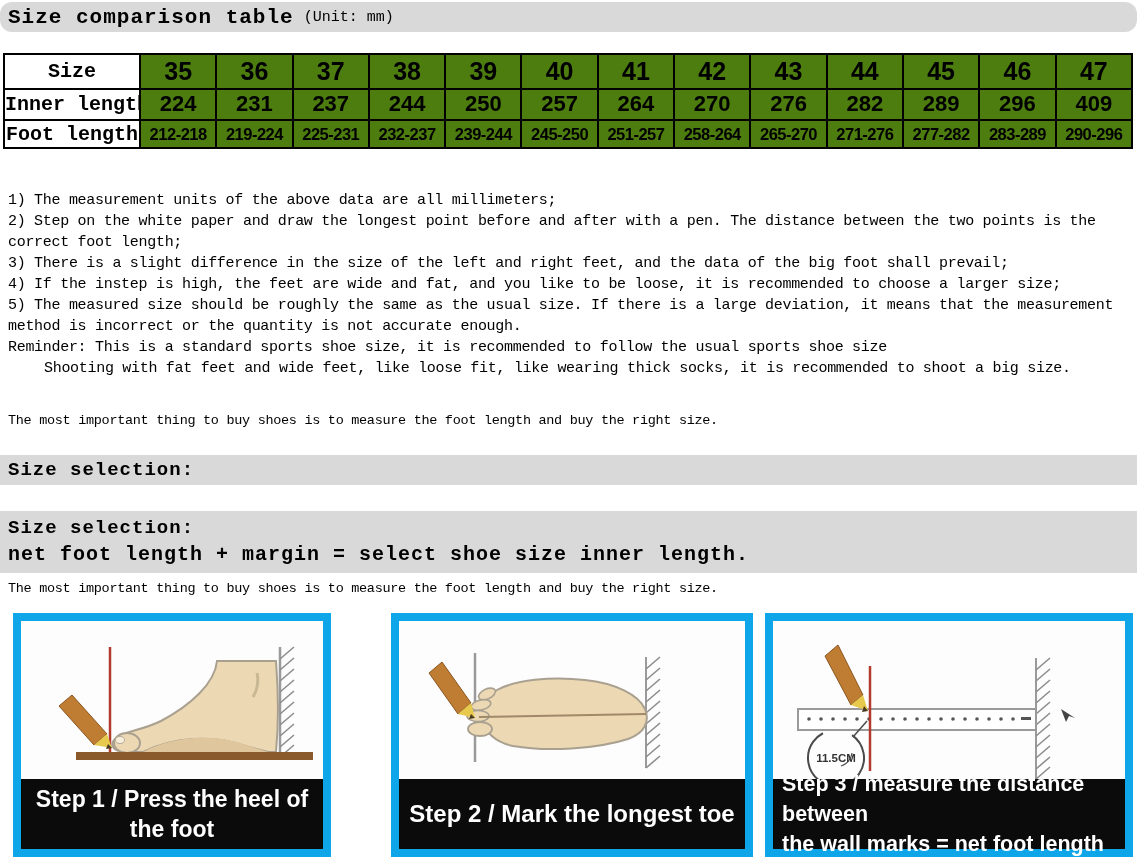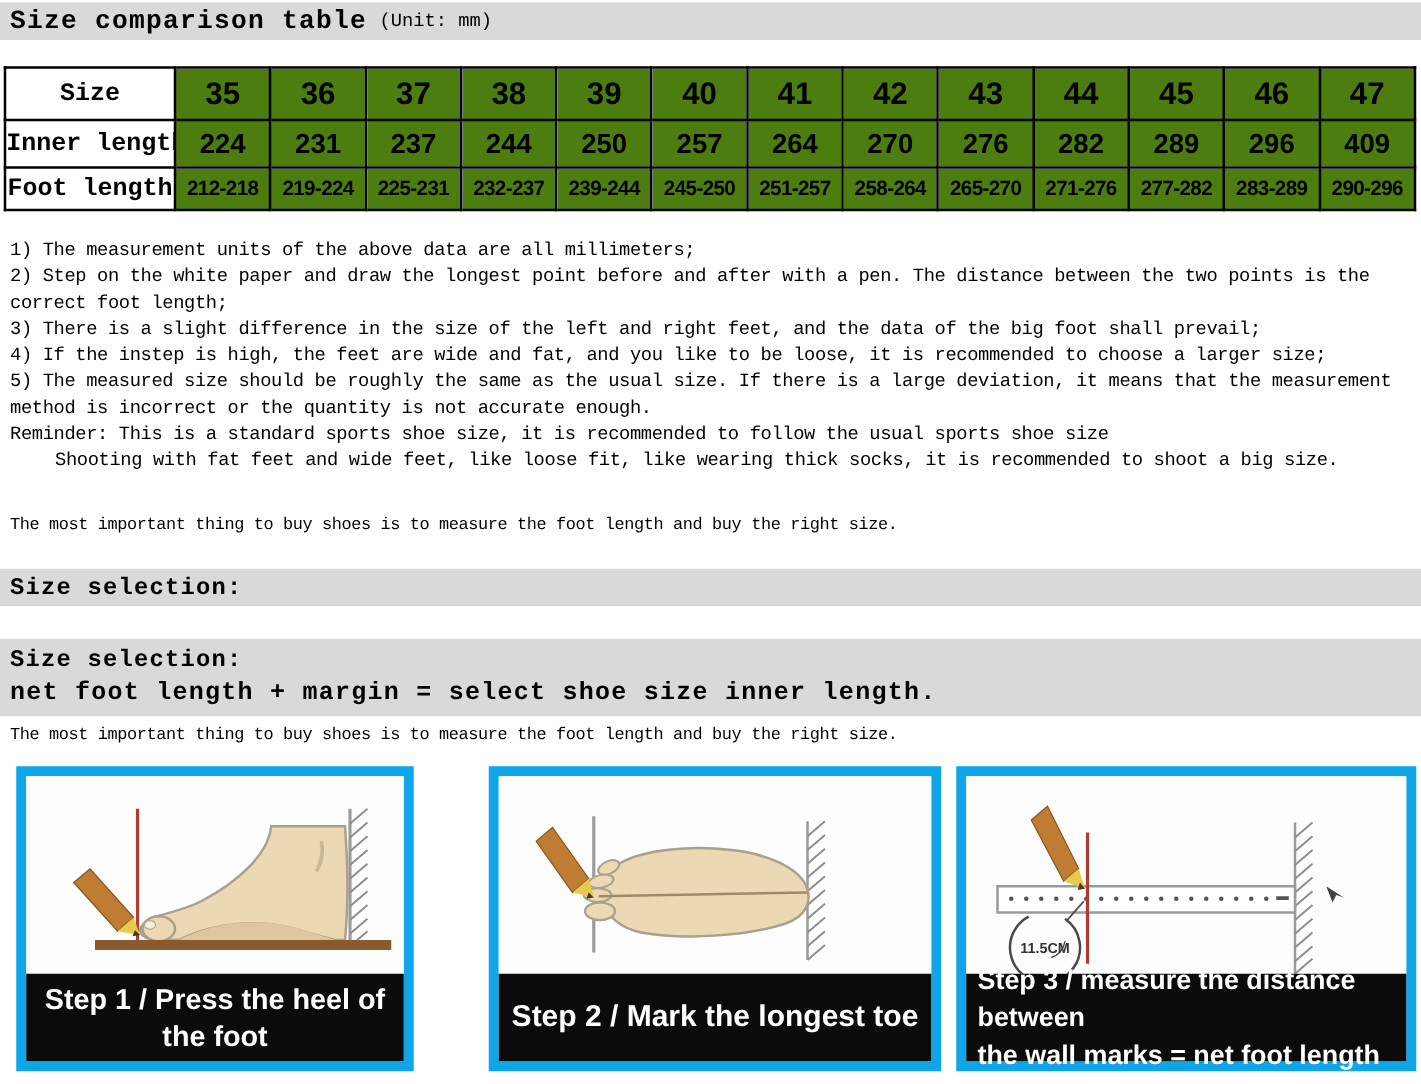--- a/index.html
+++ b/index.html
@@ -4,27 +4,27 @@
 <style>
   html,body{margin:0;padding:0;background:#fff;}
   #screen{
     position:relative;width:1137px;height:867px;background:#ffffff;
     font-family:"Liberation Mono","DejaVu Sans Mono",monospace;color:#000;
     overflow:hidden;
   }
   
   .title-bar{
     position:absolute;left:0;top:2px;width:1137px;height:30px;
-    background:#d9d9d9;display:flex;align-items:center;padding-left:8px;box-sizing:border-box;
+    background:#d9d9d9;display:flex;align-items:center;padding-left:8px;box-sizing:border-box;border-radius:12px;
   }
   .title-bar .t-main{font-size:21px;font-weight:bold;letter-spacing:1px;}
   .title-bar .t-unit{font-size:15px;margin-left:10px;}
   
   table.size-table{
-    position:absolute;left:3px;top:53px;width:1130px;height:116px;
+    position:absolute;left:3px;top:53px;width:1130px;height:96px;
     border-collapse:collapse;table-layout:fixed;background:#fff;border-radius:27px;
   }
   table.size-table td{
     border:2px solid #000;text-align:center;vertical-align:middle;
     padding:0;overflow:hidden;white-space:nowrap;
   }
   td.rowlab{background:#fff;font-size:20px;font-weight:bold;font-family:"Liberation Mono",monospace;}
   td.cell{background:#4d7c0f;font-family:"Liberation Sans","DejaVu Sans",sans-serif;font-weight:bold;}
   tr.r-size td.cell{font-size:25px;}
   tr.r-inner td.cell{font-size:22px;}

